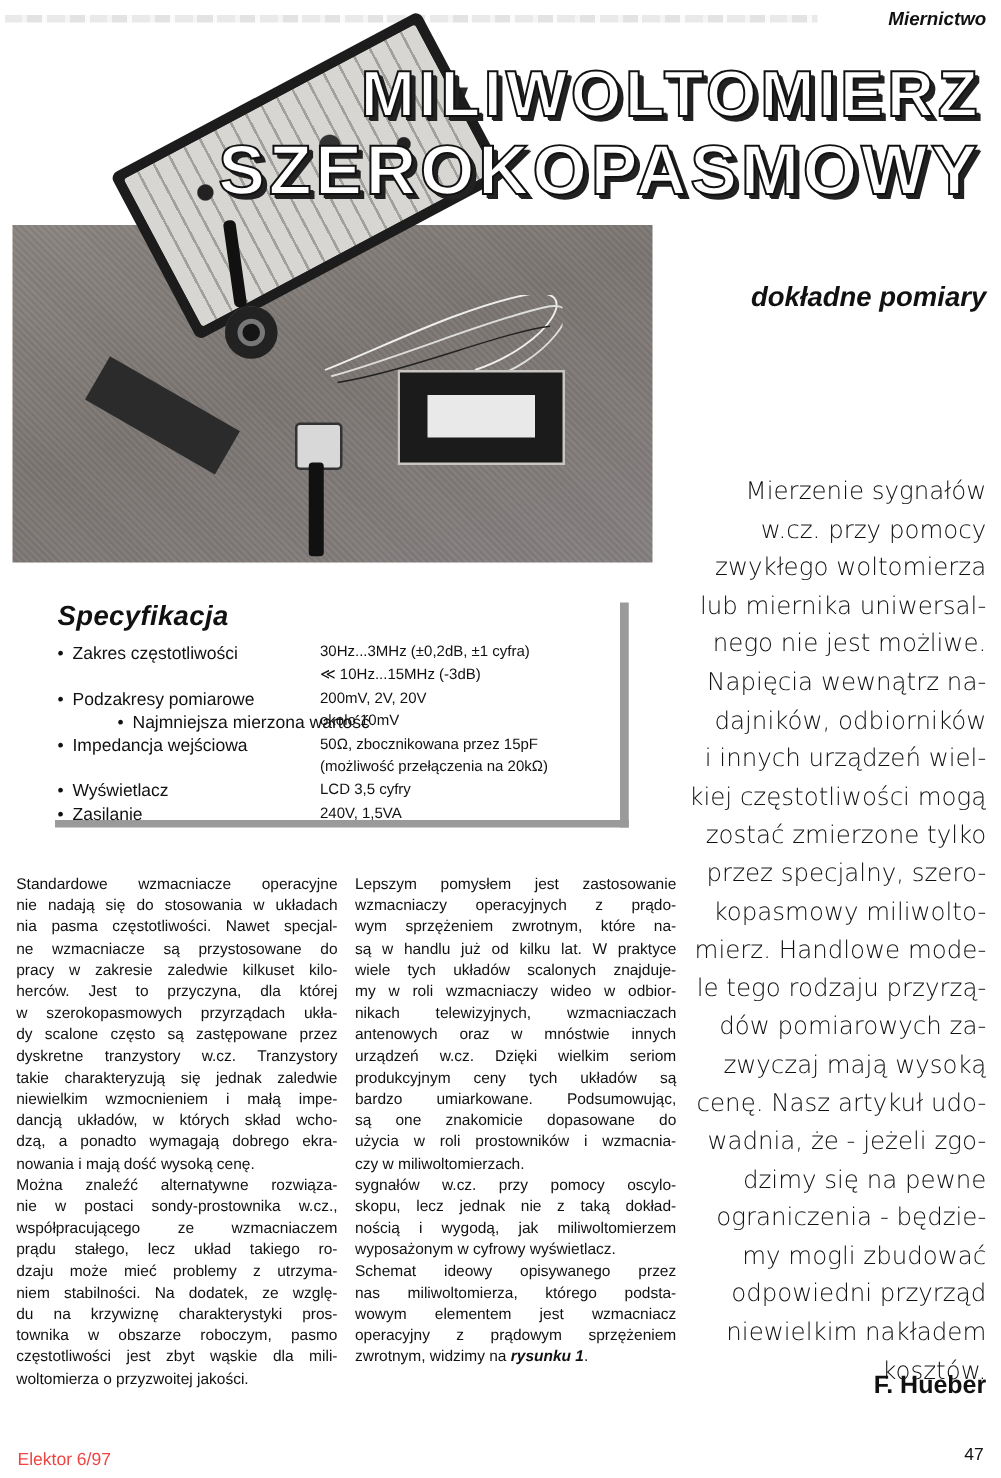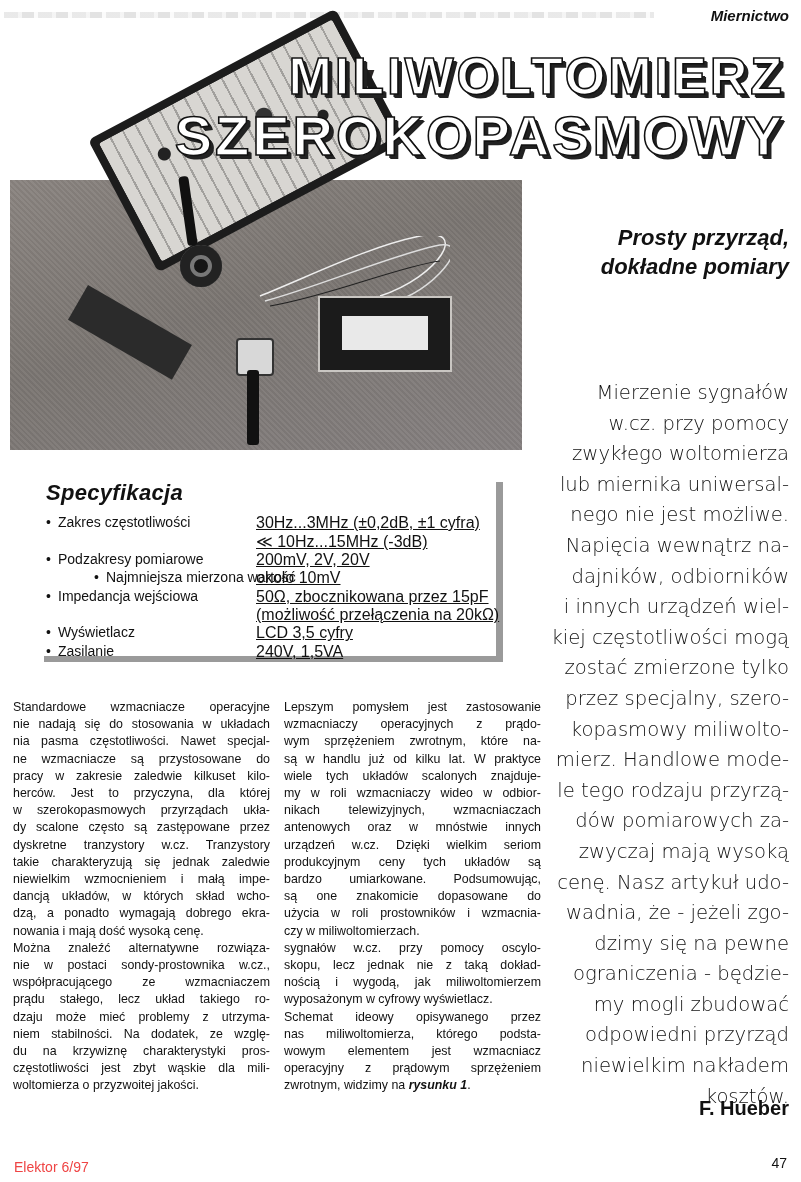--- a/index.html
+++ b/index.html
@@ -47,21 +47,21 @@
   .lead .line { display: block; white-space: nowrap; }
   .author { position: absolute; right: 12px; top: 1097px; font-size: 20px; font-weight: bold; color: #111; }
 
   .spec-box { position: absolute; left: 40px; top: 478px; width: 460px; height: 180px; }
   .spec-shadow-right { position: absolute; left: 496px; top: 482px; width: 7px; height: 180px; background: #9a9a9a; }
   .spec-shadow-bottom { position: absolute; left: 44px; top: 656px; width: 459px; height: 6px; background: #9a9a9a; }
   .spec-title { position: absolute; left: 6px; top: 2px; font-size: 22px; font-weight: bold; font-style: italic; color: #111; letter-spacing: .3px; }
   .spec-row { position: absolute; left: 6px; font-size: 14px; color: #111; white-space: nowrap; }
   .spec-row .bul { display: inline-block; width: 12px; }
   .spec-row .lbl { display: inline-block; width: 200px; }
-  .spec-val { position: absolute; left: 216px; font-size: 16px; color: #111; white-space: nowrap; text-decoration: underline; }
+  .spec-val { position: absolute; left: 216px; font-size: 12px; color: #111; white-space: nowrap; }
 
   .body-col { position: absolute; top: 699px; width: 257px; font-size: 12.4px; line-height: 17.2px; color: #111; text-align: justify; }
   .body-col.c1 { left: 13px; }
   .body-col.c2 { left: 284px; }
   .body-col .ln { display: block; text-align: justify; text-align-last: justify; white-space: nowrap; }
   .body-col .ln.end { text-align-last: left; }
 
   .footer-left { position: absolute; left: 14px; top: 1159px; font-size: 14px; color: #ef4444; }
   .footer-right { position: absolute; right: 14px; top: 1155px; font-size: 14px; color: #111; }
   em.ref { font-style: italic; font-weight: bold; }
@@ -92,21 +92,20 @@
     <path d="M10 60 C 60 40, 120 10, 170 0 S 190 40, 130 60" fill="none" stroke="#eee" stroke-width="1.5"></path>
     <path d="M15 65 C 70 50, 140 20, 185 10 S 180 60, 140 66" fill="none" stroke="#ddd" stroke-width="1.5"></path>
     <path d="M20 70 C 80 60, 150 30, 190 25" fill="none" stroke="#222" stroke-width="1.2"></path>
   </svg>
   <div class="lcd">
       <div class="lcd-window"></div>
     </div>
 </div>
 
 <div class="subtitle">
-  <div>Prosty przyrząd,</div>
   <div>dokładne pomiary</div>
 </div>
 
 <div class="lead" id="lead">
     <span class="line">Mierzenie sygnałów</span>
     <span class="line">w.cz. przy pomocy</span>
     <span class="line">zwykłego woltomierza</span>
     <span class="line">lub miernika uniwersal-</span>
     <span class="line">nego nie jest możliwe.</span>
     <span class="line">Napięcia wewnątrz na-</span>
@@ -166,20 +165,21 @@
     <span class="ln">dancją układów, w których skład wcho-</span>
     <span class="ln">dzą, a ponadto wymagają dobrego ekra-</span>
     <span class="ln end">nowania i mają dość wysoką cenę.</span>
     <span class="ln">Można znaleźć alternatywne rozwiąza-</span>
     <span class="ln">nie w postaci sondy-prostownika w.cz.,</span>
     <span class="ln">współpracującego ze wzmacniaczem</span>
     <span class="ln">prądu stałego, lecz układ takiego ro-</span>
     <span class="ln">dzaju może mieć problemy z utrzyma-</span>
     <span class="ln">niem stabilności. Na dodatek, ze wzglę-</span>
     <span class="ln">du na krzywiznę charakterystyki pros-</span>
+    <span class="ln">townika w obszarze roboczym, pasmo</span>
     <span class="ln">częstotliwości jest zbyt wąskie dla mili-</span>
     <span class="ln end">woltomierza o przyzwoitej jakości.</span>
   </div>
 <div class="body-col c2" id="col2">
     <span class="ln">Lepszym pomysłem jest zastosowanie</span>
     <span class="ln">wzmacniaczy operacyjnych z prądo-</span>
     <span class="ln">wym sprzężeniem zwrotnym, które na-</span>
     <span class="ln">są w handlu już od kilku lat. W praktyce</span>
     <span class="ln">wiele tych układów scalonych znajduje-</span>
     <span class="ln">my w roli wzmacniaczy wideo w odbior-</span>

